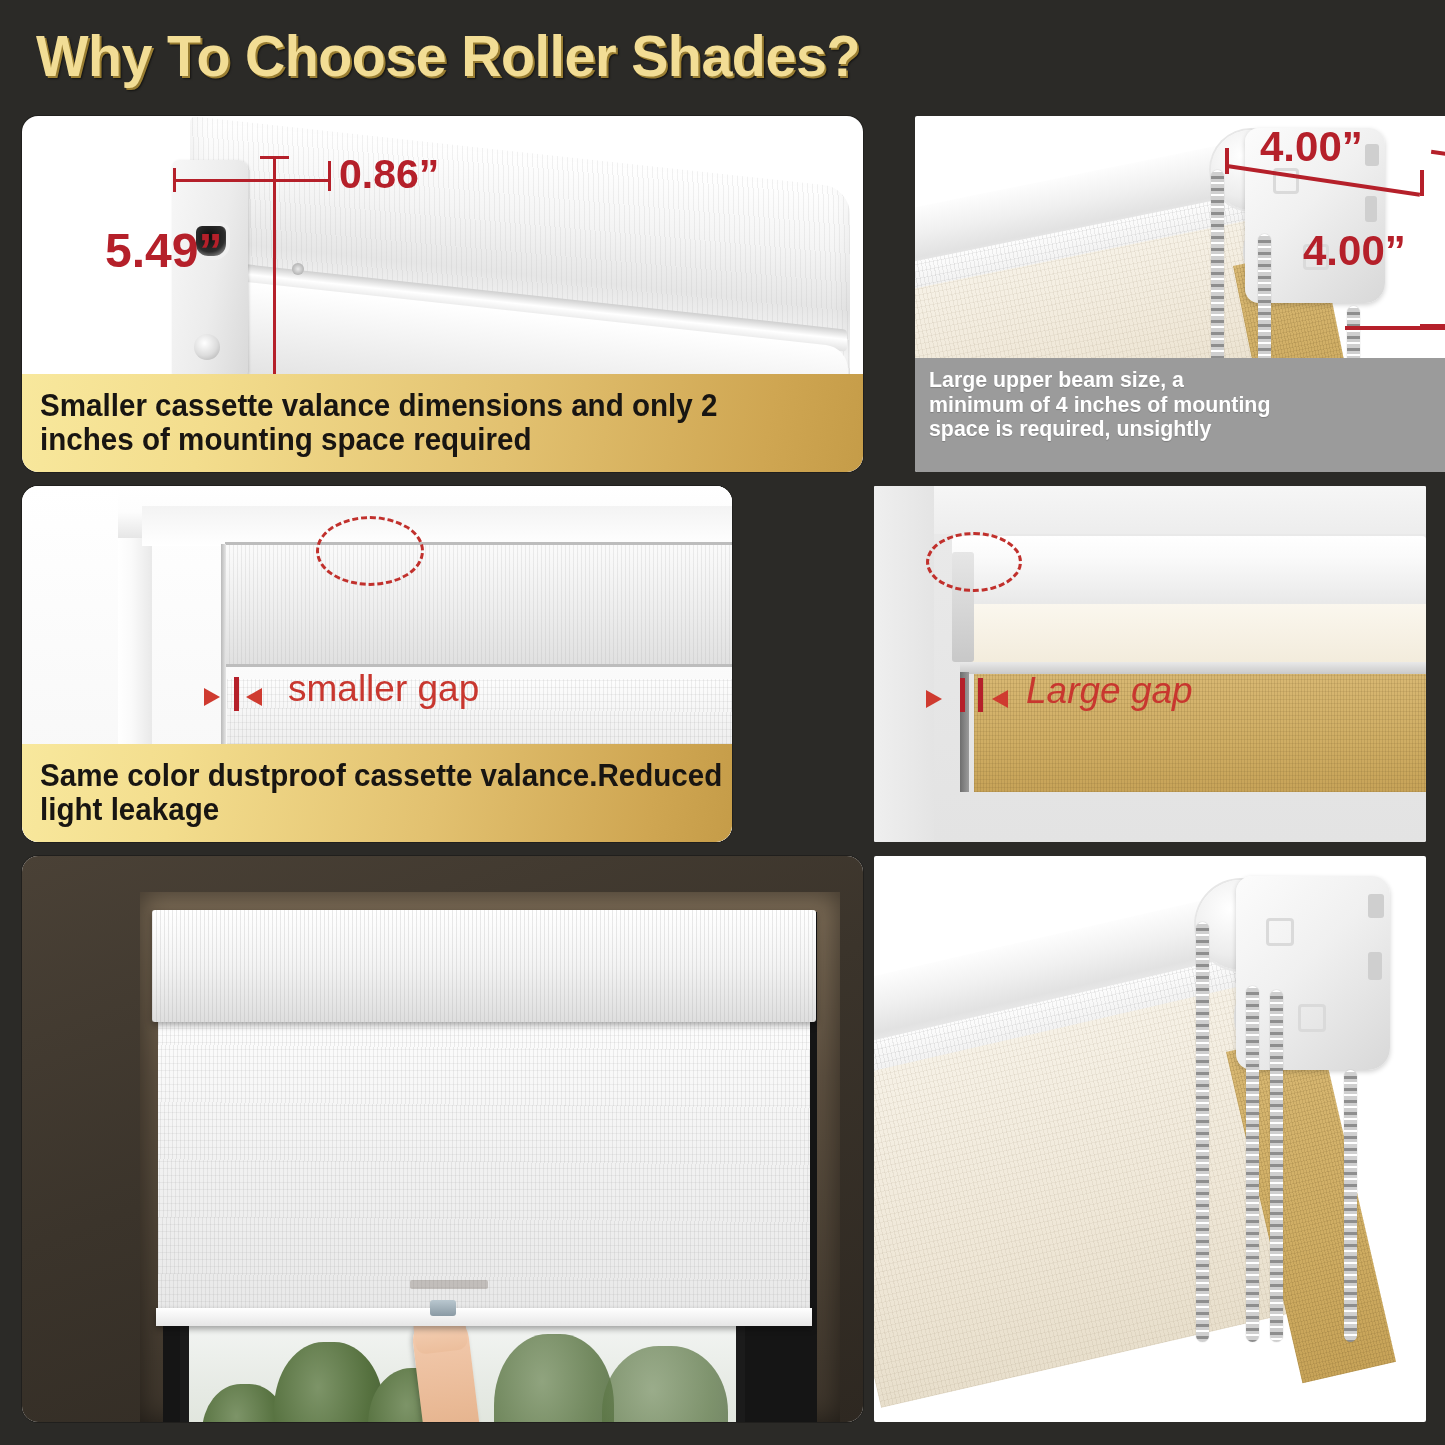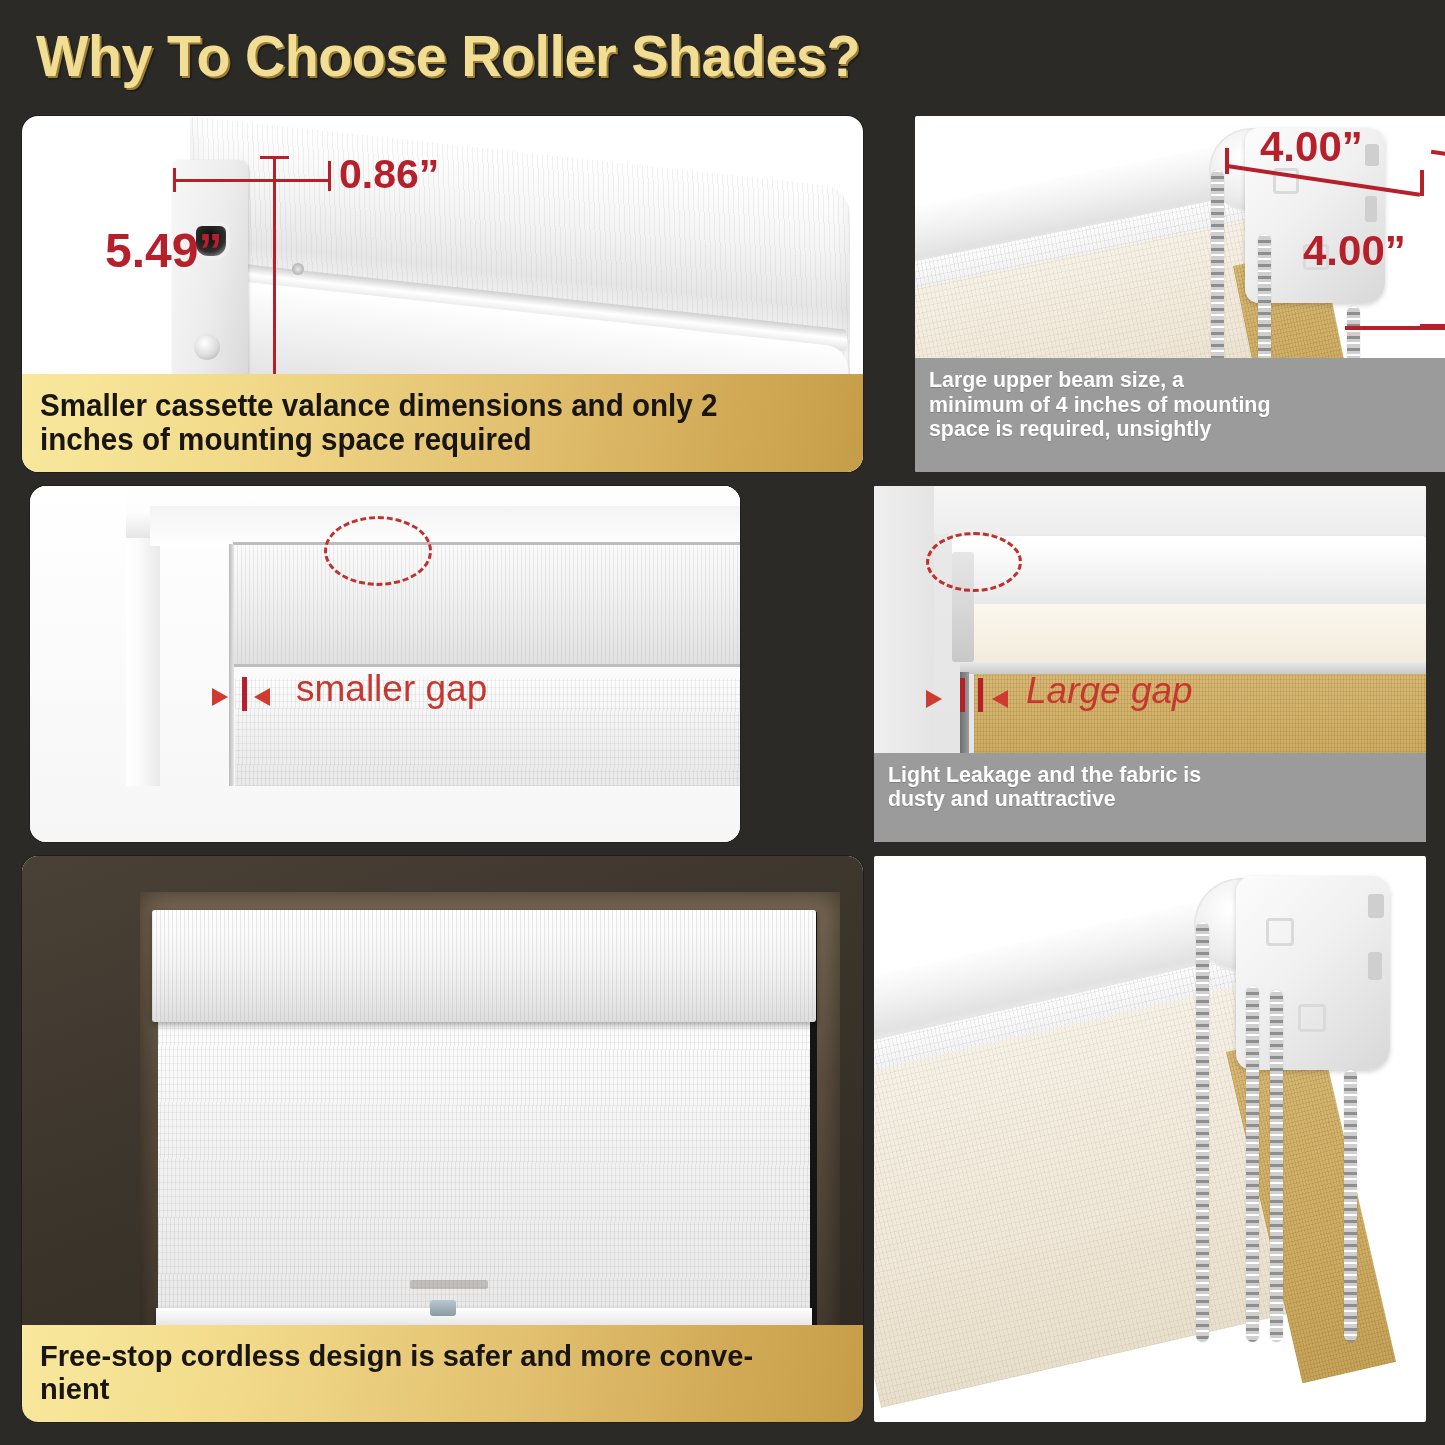--- a/index.html
+++ b/index.html
@@ -25,21 +25,21 @@
 
   
   .grid { position: absolute; left: 0; top: 0; width: 1445px; height: 1445px; }
 
   .panel { position: absolute; overflow: hidden; background: #fff; }
   .panel.left  { border-radius: 16px; box-shadow: 0 0 0 1px rgba(0,0,0,.25); }
   .panel.right { border-radius: 2px; }
 
   .r1l { left: 22px;  top: 116px;  width: 841px;  height: 356px; }
   .r1r { left: 915px; top: 116px;  width: 552px;  height: 356px; }
-  .r2l { left: 30px;  top: 486px;  width: 710px;  height: 356px; }
+  .r2l { left: 22px;  top: 486px;  width: 710px;  height: 356px; }
   .r2r { left: 874px; top: 486px;  width: 552px;  height: 356px; }
   .r3l { left: 22px;  top: 856px;  width: 841px;  height: 566px; }
   .r3r { left: 874px; top: 856px;  width: 552px;  height: 566px; }
 
   .photo { position: absolute; left: 0; top: 0; right: 0; bottom: 0; overflow: hidden; }
 
   
   .cap {
     position: absolute; left: 0; right: 0; bottom: 0;
     padding: 14px 18px 16px 18px;
@@ -347,20 +347,24 @@
         <div class="p3-shade fab-white"></div>
         <div class="p3-leftedge"></div>
 
         <div class="dash-ell" style="left:294px; top:30px; width:108px; height:70px;"></div>
 
         <div class="arrow-r" style="left:182px; top:202px;"></div>
         <div class="gap-bar" style="left:212px; top:191px; width:5px; height:34px;"></div>
         <div class="arrow-l" style="left:224px; top:202px;"></div>
         <div class="gap-txt" style="left:266px; top:182px; font-size:37px;">smaller gap</div>
       </div>
+      <div class="cap gold">
+        <span class="ln">Same color dustproof cassette valance.Reduced</span>
+        <span class="ln">light leakage</span>
+      </div>
     </div>
 
     <div class="panel right r2r">
       <div class="photo">
         <div class="p4-wall"></div>
         <div class="p4-ceil"></div>
         <div class="p4-wallL"></div>
         <div class="p4-tube"></div>
         <div class="p4-white"></div>
         <div class="p4-rail"></div>
@@ -369,24 +373,20 @@
         <div class="p4-bracket"></div>
 
         <div class="dash-ell" style="left:52px; top:46px; width:96px; height:60px;"></div>
 
         <div class="arrow-r" style="left:52px; top:204px;"></div>
         <div class="gap-bar" style="left:86px; top:192px; width:5px; height:34px;"></div>
         <div class="gap-bar" style="left:104px; top:192px; width:5px; height:34px;"></div>
         <div class="arrow-l" style="left:118px; top:204px;"></div>
         <div class="gap-txt" style="left:152px; top:184px; font-size:37px;font-style:italic;">Large gap</div>
       </div>
-      <div class="cap gray">
-        <span class="ln">Light Leakage and the fabric is</span>
-        <span class="ln">dusty and unattractive</span>
-      </div>
     </div>
 
     <div class="panel left r3l">
       <div class="photo">
         <div class="p5-room"></div>
         <div class="p5-frame"></div>
         <div class="p5-inner"></div>
 
         <div class="p5-sky">
           <div class="tree" style="left:20px;  width:86px;  height:108px;"></div>
@@ -400,24 +400,20 @@
 
         <div class="hand"></div>
         <div class="hand-knuckle"></div>
 
         <div class="p5-shade fab-white"></div>
         <div class="p5-valance"></div>
         <div class="p5-hem"></div>
         <div class="p5-logo"></div>
         <div class="p5-tab"></div>
       </div>
-      <div class="cap gold tall">
-        <span class="ln">Free-stop cordless design is safer and more conve-</span>
-        <span class="ln">nient</span>
-      </div>
     </div>
 
     <div class="panel right r3r">
       <div class="photo">
         <div class="rb-tube" style="left:-30px; top:128px; width:470px; height:74px; transform:rotate(-13deg); transform-origin:left center;"></div>
         <div class="fab-white" style="position:absolute; left:-30px; top:192px; width:450px; height:66px; transform:rotate(-13deg); transform-origin:left center;"></div>
         <div class="fab-cream" style="position:absolute; left:-30px; top:226px; width:470px; height:330px; transform:rotate(-13deg); transform-origin:left center;"></div>
         <div class="fab-tan" style="position:absolute; left:352px; top:196px; width:96px; height:340px; transform:rotate(-13deg); transform-origin:left top;"></div>
 
         <div class="rb-disc" style="left:322px; top:24px; width:90px; height:90px;"></div>

